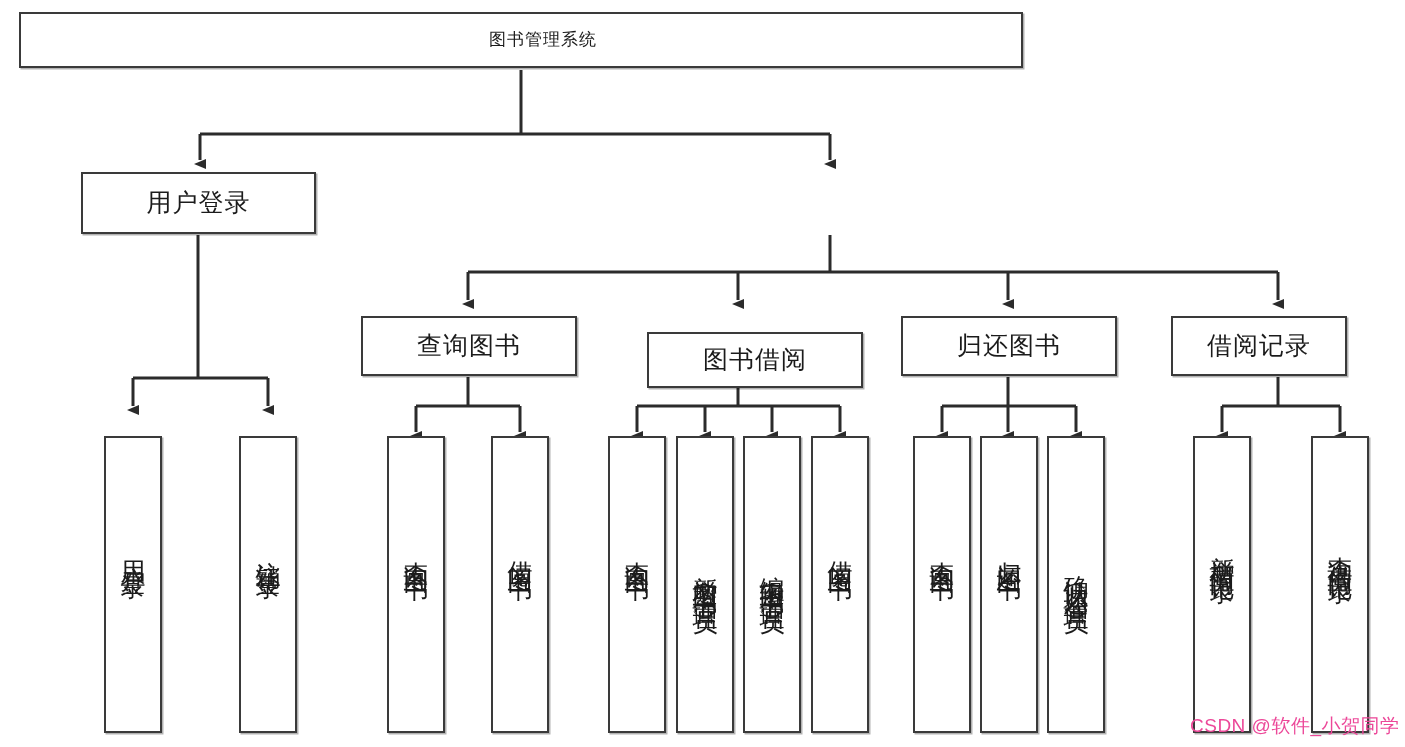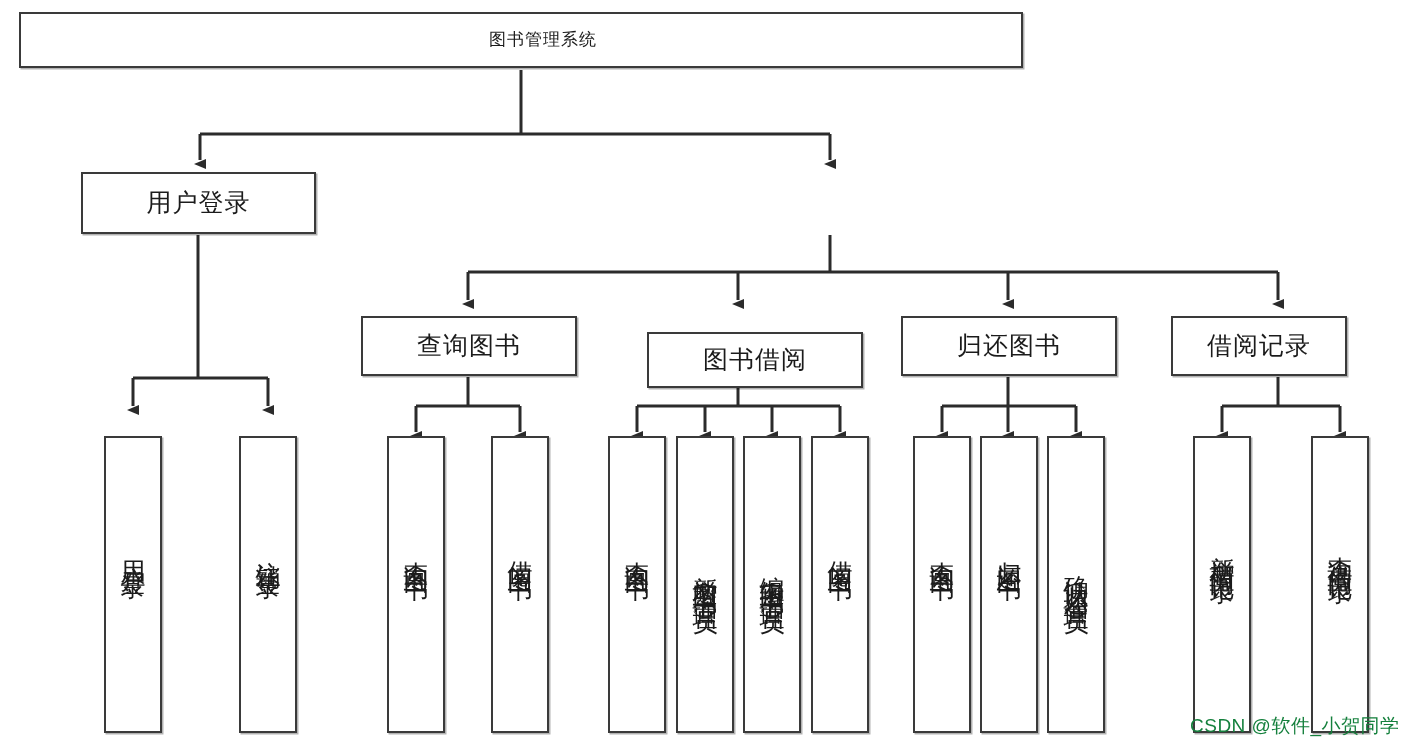--- a/index.html
+++ b/index.html
@@ -61,21 +61,21 @@
   }
   .leaf-mid .vtext {
     padding-top: 60px;
   }
   .leaf-tall .vtext {
     padding-top: 4px;
   }
   .watermark {
     position: absolute;
     font-size: 19px;
-    color: #15803d;
+    color: #ec4899;
     letter-spacing: 0.5px;
     white-space: nowrap;
     user-select: none;
   }
 </style>
 </head>
 <body>
 
 <div id="stage">
 

